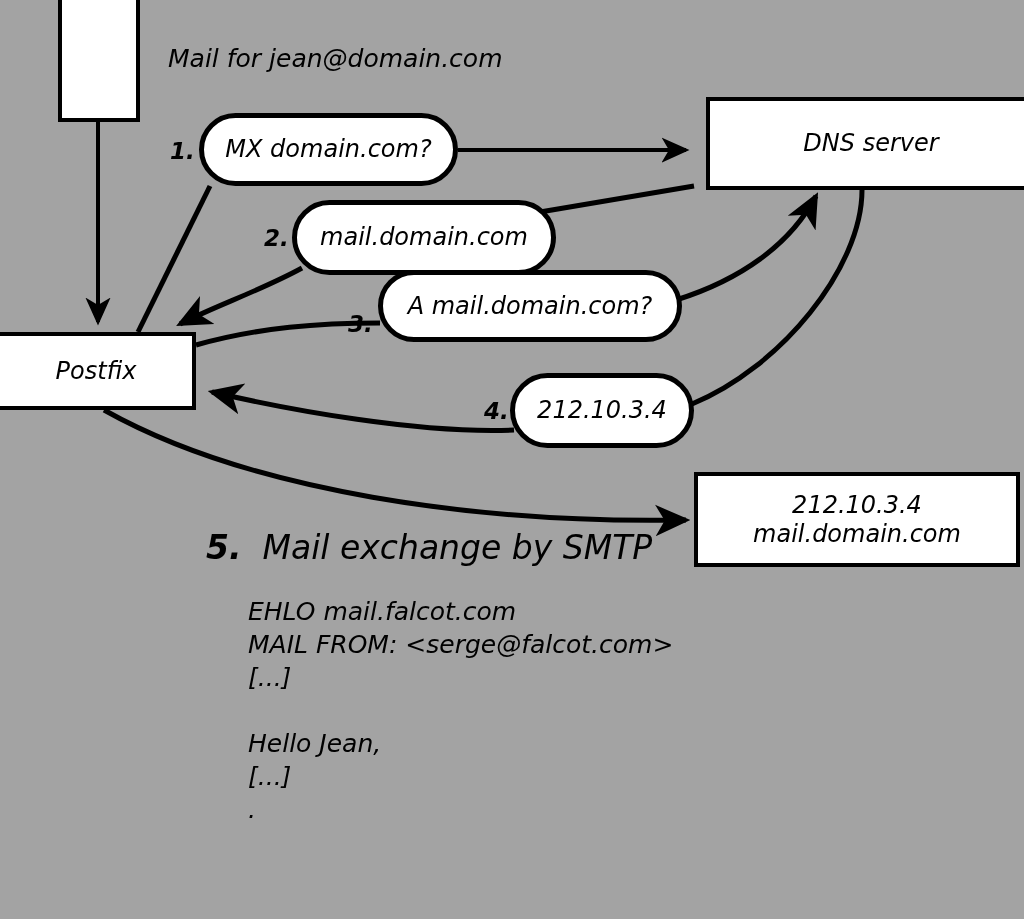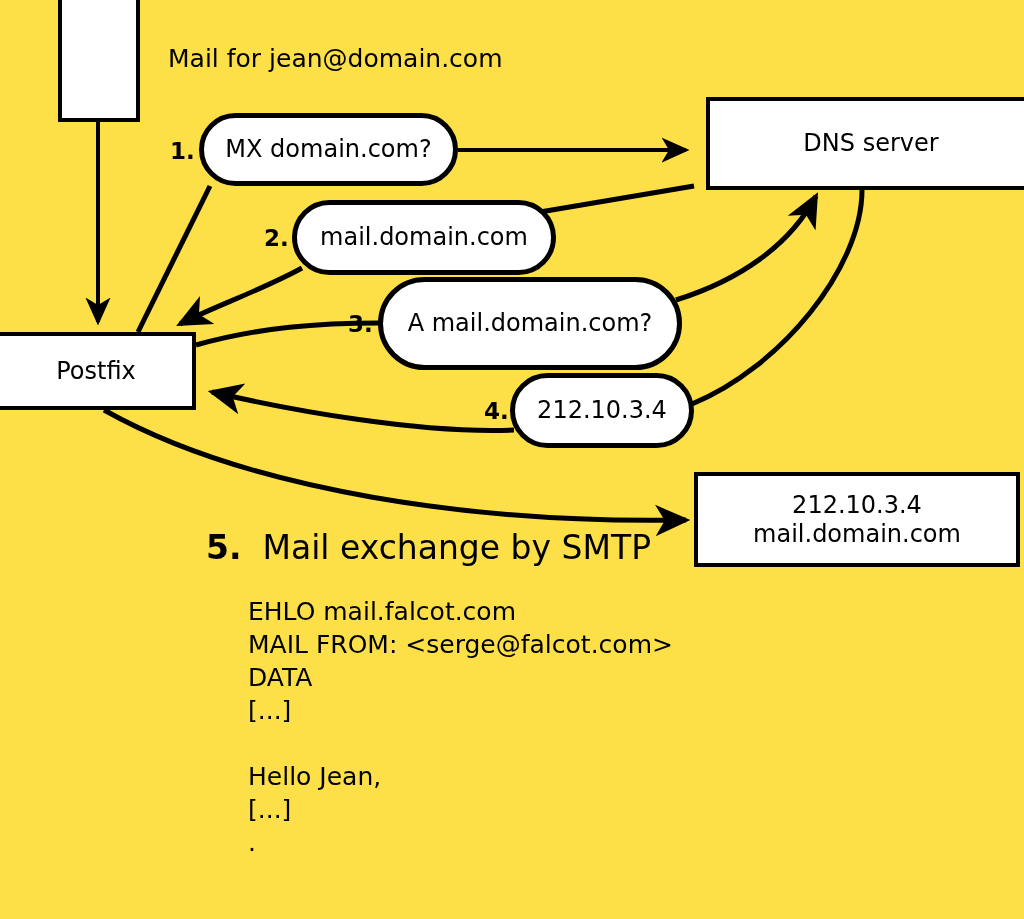--- a/index.html
+++ b/index.html
@@ -11,21 +11,22 @@
     width: 1024px;
     height: 919px;
     font-family: "DejaVu Sans", sans-serif;
     color: #000000;
     overflow: hidden;
   }
   #stage {
     position: relative;
     width: 1024px;
     height: 919px;
-    background: #fde047;
+    background: #a3a3a3;
+    font-style: italic;
   }
   #wires {
     position: absolute;
     left: 0;
     top: 0;
     width: 1024px;
     height: 919px;
   }
   .node {
     position: absolute;
@@ -128,37 +129,36 @@
   <div class="node pill" style="left:199px; top:113px; width:259px; height:73px;text-align:right;">
     <span class="node-line">MX domain.com?</span>
   </div>
 
   <div class="step-num" style="left:264px; top:225px;">2.</div>
   <div class="node pill" style="left:292px; top:200px; width:264px; height:75px;">
     <span class="node-line">mail.domain.com</span>
   </div>
 
   <div class="step-num" style="left:348px; top:311px;">3.</div>
-  <div class="node pill" style="left:378px; top:277px; width:304px; height:93px;">
+  <div class="node pill" style="left:378px; top:270px; width:304px; height:72px;">
     <span class="node-line">A mail.domain.com?</span>
   </div>
 
   <div class="step-num" style="left:484px; top:398px;">4.</div>
   <div class="node pill" style="left:510px; top:373px; width:184px; height:75px;">
     <span class="node-line">212.10.3.4</span>
   </div>
 
   <div class="smtp-label" style="left:206px; top:528px;">
     <span class="num">5.</span><span>&nbsp;&nbsp;</span><span>Mail exchange by SMTP</span>
   </div>
 
   <div class="transcript" style="left:248px; top:595px;">
     <span class="line">EHLO mail.falcot.com</span>
     <span class="line">MAIL FROM: &lt;serge@falcot.com&gt;</span>
-    <span class="line">DATA</span>
     <span class="line">[...]</span>
     <span class="line"></span>
     <span class="line">Hello Jean,</span>
     <span class="line">[...]</span>
     <span class="line">.</span>
   </div>
 
 </div>
 
 </body></html>

